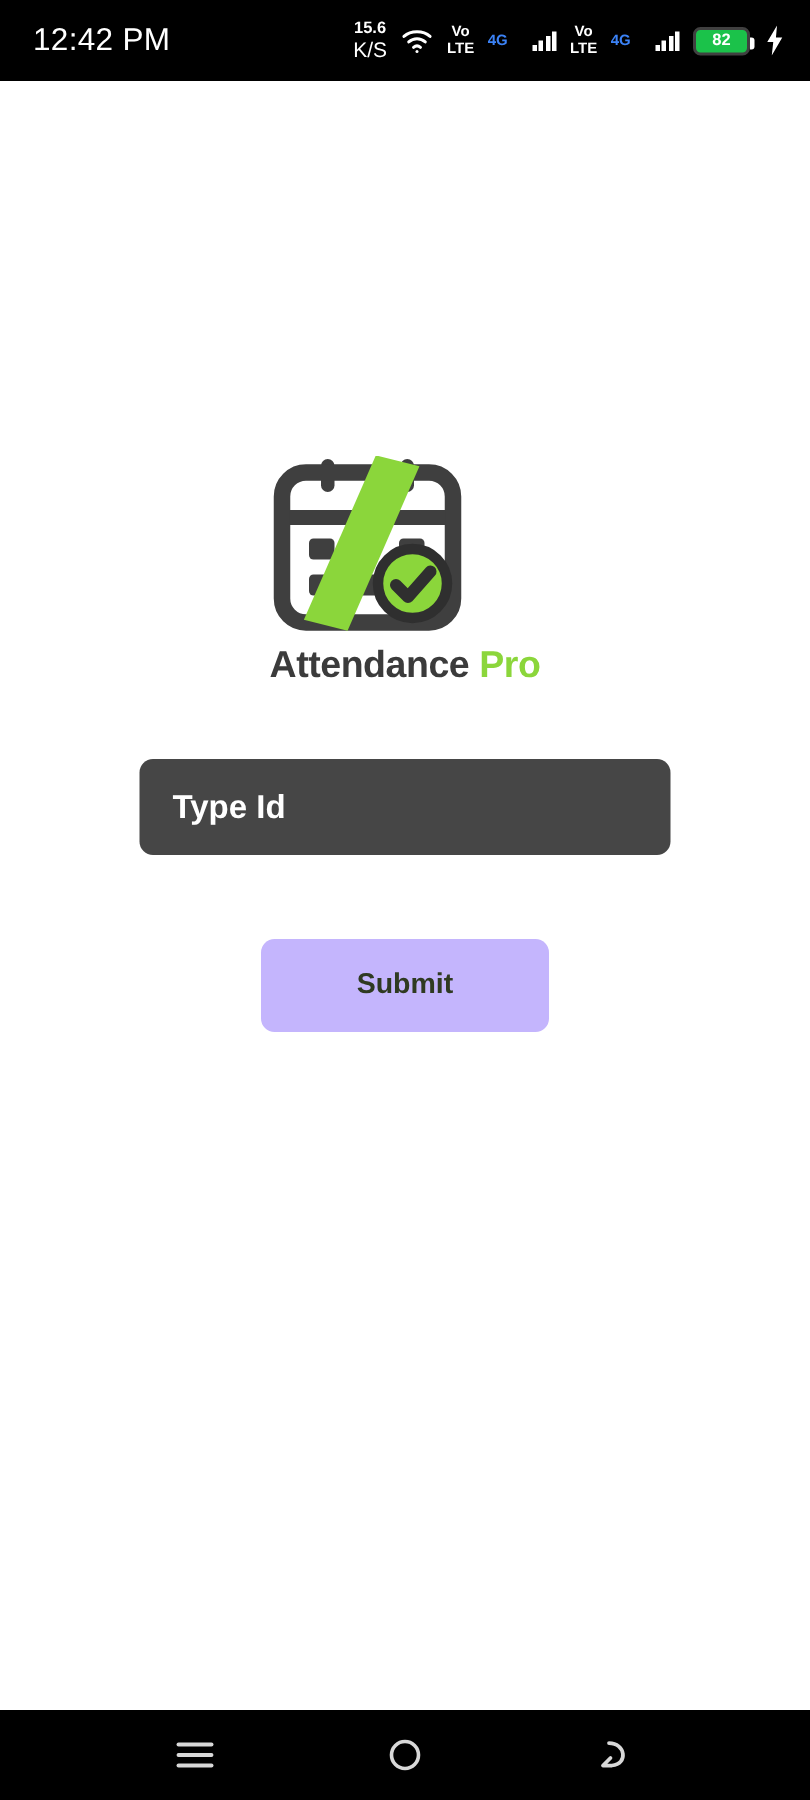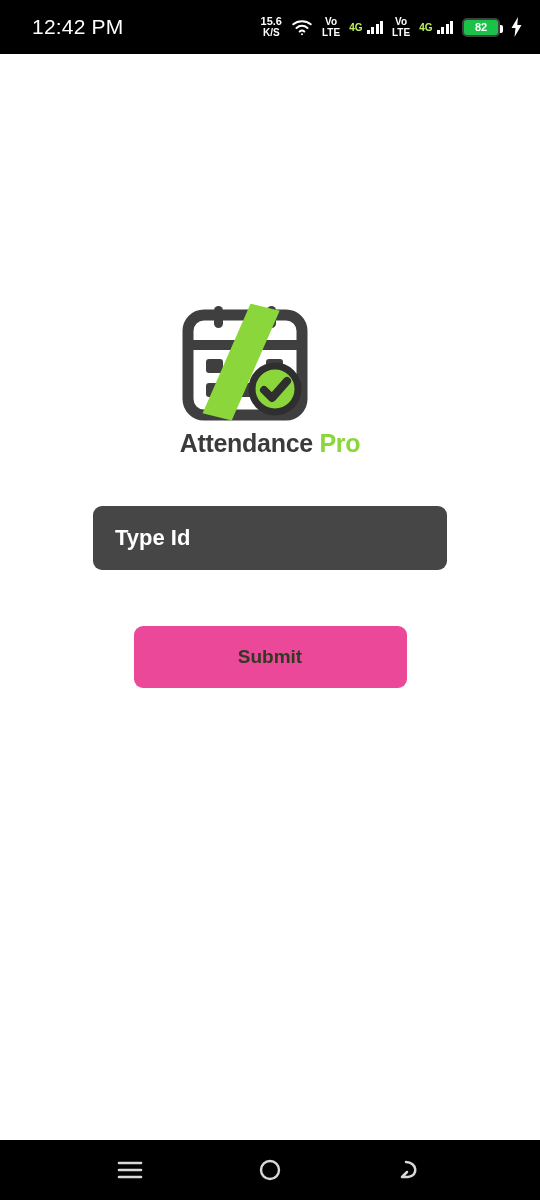--- a/index.html
+++ b/index.html
@@ -13,43 +13,43 @@
     position:relative;
     width:540px; height:1200px;
     background:#ffffff;
     display:flex; flex-direction:column;
   }
 
   
   .statusbar {
     height:54px; background:#000000;
     display:flex; align-items:center;
-    padding:0 16px 0 32px;
+    padding:0 16px 0 22px;
     flex:0 0 54px;
   }
   .status-time {
     color:#ffffff; font-size:21px; letter-spacing:.2px;
   }
   .status-right {
     margin-left:auto; display:flex; align-items:center; gap:9px;
   }
   .netspeed {
     display:flex; flex-direction:column; align-items:center;
     line-height:1; color:#ffffff;
   }
   .netspeed .v { font-size:11px; font-weight:bold; }
-  .netspeed .u { font-size:10px; font-weight:bold; margin-top:1px; }
+  .netspeed .u { font-size:14px; font-weight:normal; margin-top:1px; }
   .volte {
     display:flex; flex-direction:column; align-items:center;
     line-height:1; color:#ffffff; font-weight:bold;
   }
   .volte .a { font-size:10px; }
   .volte .b { font-size:10px; margin-top:1px; }
   .fourg {
-    display:flex; align-items:flex-end; gap:4px; color:#bef264;
+    display:flex; align-items:flex-end; gap:16px; color:#3b82f6;
   }
   .fourg .lab { font-size:10px; font-weight:bold; line-height:1; margin-bottom:1px;}
   .bars { display:flex; align-items:flex-end; gap:1.5px; height:14px; }
   .bars i { width:3px; background:#ffffff; display:block; }
   .bars i:nth-child(1){height:4px;}
   .bars i:nth-child(2){height:7px;}
   .bars i:nth-child(3){height:10px;}
   .bars i:nth-child(4){height:13px;}
   .wifi { width:22px; height:17px; display:block; }
   .battery {
@@ -96,22 +96,22 @@
     display:flex; align-items:center;
     padding:0 22px;
     border:none; outline:none;
     color:#ffffff; font-size:22px; font-weight:normal;
     font-family:"Liberation Sans", sans-serif;
   }
   .input-field::placeholder { color:#ffffff; opacity:1; font-weight:bold; }
 
   .submit-btn {
     margin-top:56px;
-    width:273px; height:62px;
-    background:#ec4899; border:none; border-radius:9px;
+    width:192px; height:62px;
+    background:#c4b5fd; border:none; border-radius:9px;
     color:#2f3a22; font-size:19px; font-weight:bold;
     font-family:"Liberation Sans", sans-serif;
     cursor:pointer;
   }
 
   
   .navbar {
     flex:0 0 60px; height:60px; background:#000000;
     display:flex; align-items:center; justify-content:space-around;
     padding:0 60px;

